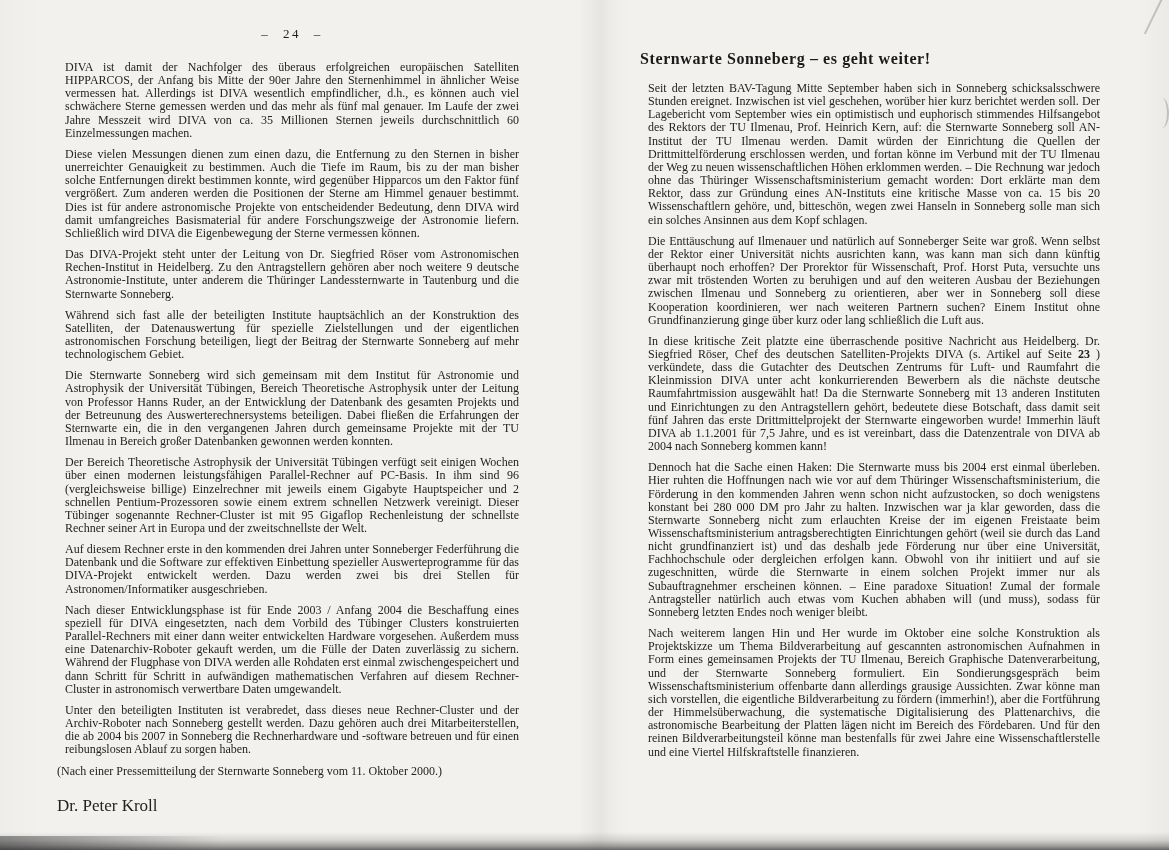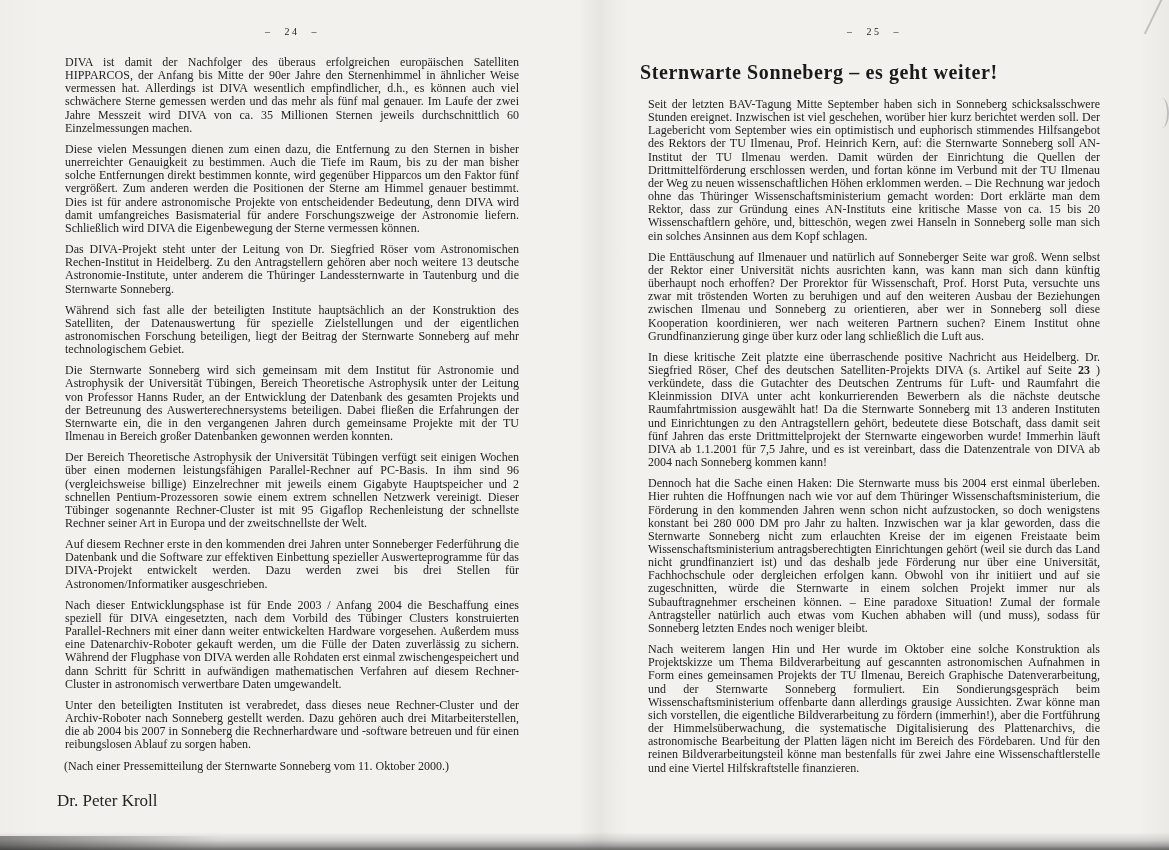--- a/index.html
+++ b/index.html
@@ -19,44 +19,44 @@
   }
   .gutter-shadow{
     position:absolute;top:0;bottom:0;left:578px;width:50px;
     background:linear-gradient(to right, rgba(0,0,0,0) 0%, rgba(0,0,0,0.05) 45%, rgba(0,0,0,0.02) 70%, rgba(0,0,0,0) 100%);
   }
   .col{position:absolute;top:26px;}
   .col.left{left:57px;width:470px;}
   .col.right{left:640px;width:468px;}
   .pagenum{
     text-align:center;
-    font-size:10px;
+    font-size:13px;
     letter-spacing:2.5px;
     word-spacing:7px;
     color:#1e1e1e;
     margin-bottom:19px;
   }
   .title{
-    font-size:20px;
+    font-size:16px;
     font-weight:bold;
     letter-spacing:0.6px;
     color:#1a1a1a;
     margin:24px 0 14px 0;
   }
   .body p{
     margin:8px;
     font-size:12px;
     line-height:13.15px;
     text-align:justify;
     hyphens:auto;
     -webkit-hyphens:auto;
     color:#232323;
   }
   .closing{
-    margin:7px;
+    margin:0;
     font-size:12px;
     line-height:13.15px;
     color:#232323;
   }
   .signature{
     margin:21px 0 0 0;
     font-size:17px;
     line-height:13.15px;
     color:#232323;
   }
@@ -88,34 +88,33 @@
 <body>
 
 <div class="sheet">
   <div class="gutter-shadow"></div>
 
   <div class="col left">
     <div class="pagenum">– 24 –</div>
     <div class="body">
         <p lang="de">DIVA ist damit der Nachfolger des überaus erfolgreichen europäischen Satelliten HIPPARCOS, der Anfang bis Mitte der 90er Jahre den Sternenhimmel in ähnlicher Weise vermessen hat. Allerdings ist DIVA wesentlich empfindlicher, d.h., es können auch viel schwächere Sterne gemessen werden und das mehr als fünf mal genauer. Im Laufe der zwei Jahre Messzeit wird DIVA von ca. 35 Millionen Sternen jeweils durchschnittlich 60 Einzelmessungen machen.</p>
         <p lang="de">Diese vielen Messungen dienen zum einen dazu, die Entfernung zu den Sternen in bisher unerreichter Genauigkeit zu bestimmen. Auch die Tiefe im Raum, bis zu der man bisher solche Entfernungen direkt bestimmen konnte, wird gegenüber Hipparcos um den Faktor fünf vergrößert. Zum anderen werden die Positionen der Sterne am Himmel genauer bestimmt. Dies ist für andere astronomische Projekte von entscheidender Bedeutung, denn DIVA wird damit umfangreiches Basismaterial für andere Forschungszweige der Astronomie liefern. Schließlich wird DIVA die Eigenbewegung der Sterne vermessen können.</p>
-        <p lang="de">Das DIVA-Projekt steht unter der Leitung von Dr. Siegfried Röser vom Astronomischen Rechen-Institut in Heidelberg. Zu den Antragstellern gehören aber noch weitere 13 deutsche Astronomie-Institute, unter anderem die Thüringer Landessternwarte in Tautenburg und die Sternwarte Sonneberg.</p>
+        <p lang="de">Das DIVA-Projekt steht unter der Leitung von Dr. Siegfried Röser vom Astronomischen Rechen-Institut in Heidelberg. Zu den Antragstellern gehören aber noch weitere 9 deutsche Astronomie-Institute, unter anderem die Thüringer Landessternwarte in Tautenburg und die Sternwarte Sonneberg.</p>
         <p lang="de">Während sich fast alle der beteiligten Institute hauptsächlich an der Konstruktion des Satelliten, der Datenauswertung für spezielle Zielstellungen und der eigentlichen astronomischen Forschung beteiligen, liegt der Beitrag der Sternwarte Sonneberg auf mehr technologischem Gebiet.</p>
         <p lang="de">Die Sternwarte Sonneberg wird sich gemeinsam mit dem Institut für Astronomie und Astrophysik der Universität Tübingen, Bereich Theoretische Astrophysik unter der Leitung von Professor Hanns Ruder, an der Entwicklung der Datenbank des gesamten Projekts und der Betreunung des Auswerterechnersystems beteiligen. Dabei fließen die Erfahrungen der Sternwarte ein, die in den vergangenen Jahren durch gemeinsame Projekte mit der TU Ilmenau in Bereich großer Datenbanken gewonnen werden konnten.</p>
         <p lang="de">Der Bereich Theoretische Astrophysik der Universität Tübingen verfügt seit einigen Wochen über einen modernen leistungsfähigen Parallel-Rechner auf PC-Basis. In ihm sind 96 (vergleichsweise billige) Einzelrechner mit jeweils einem Gigabyte Hauptspeicher und 2 schnellen Pentium-Prozessoren sowie einem extrem schnellen Netzwerk vereinigt. Dieser Tübinger sogenannte Rechner-Cluster ist mit 95 Gigaflop Rechenleistung der schnellste Rechner seiner Art in Europa und der zweitschnellste der Welt.</p>
         <p lang="de">Auf diesem Rechner erste in den kommenden drei Jahren unter Sonneberger Federführung die Datenbank und die Software zur effektiven Einbettung spezieller Auswerteprogramme für das DIVA-Projekt entwickelt werden. Dazu werden zwei bis drei Stellen für Astronomen/Informatiker ausgeschrieben.</p>
         <p lang="de">Nach dieser Entwicklungsphase ist für Ende 2003 / Anfang 2004 die Beschaffung eines speziell für DIVA eingesetzten, nach dem Vorbild des Tübinger Clusters konstruierten Parallel-Rechners mit einer dann weiter entwickelten Hardware vorgesehen. Außerdem muss eine Datenarchiv-Roboter gekauft werden, um die Fülle der Daten zuverlässig zu sichern. Während der Flugphase von DIVA werden alle Rohdaten erst einmal zwischengespeichert und dann Schritt für Schritt in aufwändigen mathematischen Verfahren auf diesem Rechner-Cluster in astronomisch verwertbare Daten umgewandelt.</p>
         <p lang="de">Unter den beteiligten Instituten ist verabredet, dass dieses neue Rechner-Cluster und der Archiv-Roboter nach Sonneberg gestellt werden. Dazu gehören auch drei Mitarbeiterstellen, die ab 2004 bis 2007 in Sonneberg die Rechnerhardware und -software betreuen und für einen reibungslosen Ablauf zu sorgen haben.</p>
       </div>
     <p class="closing">(Nach einer Pressemitteilung der Sternwarte Sonneberg vom 11. Oktober 2000.)</p>
     <p class="signature">Dr. Peter Kroll</p>
   </div>
 
   <div class="col right">
-    <div class="pagenum">– 25 –</div>
     <h1 class="title">Sternwarte Sonneberg – es geht weiter!</h1>
     <div class="body">
         <p lang="de">Seit der letzten BAV-Tagung Mitte September haben sich in Sonneberg schicksalsschwere Stunden ereignet. Inzwischen ist viel geschehen, worüber hier kurz berichtet werden soll. Der Lagebericht vom September wies ein optimistisch und euphorisch stimmendes Hilfsangebot des Rektors der TU Ilmenau, Prof. Heinrich Kern, auf: die Sternwarte Sonneberg soll AN-Institut der TU Ilmenau werden. Damit würden der Einrichtung die Quellen der Drittmittelförderung erschlossen werden, und fortan könne im Verbund mit der TU Ilmenau der Weg zu neuen wissenschaftlichen Höhen erklommen werden. – Die Rechnung war jedoch ohne das Thüringer Wissenschaftsministerium gemacht worden: Dort erklärte man dem Rektor, dass zur Gründung eines AN-Instituts eine kritische Masse von ca. 15 bis 20 Wissenschaftlern gehöre, und, bitteschön, wegen zwei Hanseln in Sonneberg solle man sich ein solches Ansinnen aus dem Kopf schlagen.</p>
         <p lang="de">Die Enttäuschung auf Ilmenauer und natürlich auf Sonneberger Seite war groß. Wenn selbst der Rektor einer Universität nichts ausrichten kann, was kann man sich dann künftig überhaupt noch erhoffen? Der Prorektor für Wissenschaft, Prof. Horst Puta, versuchte uns zwar mit tröstenden Worten zu beruhigen und auf den weiteren Ausbau der Beziehungen zwischen Ilmenau und Sonneberg zu orientieren, aber wer in Sonneberg soll diese Kooperation koordinieren, wer nach weiteren Partnern suchen? Einem Institut ohne Grundfinanzierung ginge über kurz oder lang schließlich die Luft aus.</p>
         <p lang="de"><span>In diese kritische Zeit platzte eine überraschende positive Nachricht aus Heidelberg. Dr. Siegfried Röser, Chef des deutschen Satelliten-Projekts DIVA (s. Artikel auf Seite </span><span class="bold-ref">23</span><span> ) verkündete, dass die Gutachter des Deutschen Zentrums für Luft- und Raumfahrt die Kleinmission DIVA unter acht konkurrierenden Bewerbern als die nächste deutsche Raumfahrtmission ausgewählt hat! Da die Sternwarte Sonneberg mit 13 anderen Instituten und Einrichtungen zu den Antragstellern gehört, bedeutete diese Botschaft, dass damit seit fünf Jahren das erste Drittmittelprojekt der Sternwarte eingeworben wurde! Immerhin läuft DIVA ab 1.1.2001 für 7,5 Jahre, und es ist vereinbart, dass die Datenzentrale von DIVA ab 2004 nach Sonneberg kommen kann!</span></p>
         <p lang="de">Dennoch hat die Sache einen Haken: Die Sternwarte muss bis 2004 erst einmal überleben. Hier ruhten die Hoffnungen nach wie vor auf dem Thüringer Wissenschaftsministerium, die Förderung in den kommenden Jahren wenn schon nicht aufzustocken, so doch wenigstens konstant bei 280 000 DM pro Jahr zu halten. Inzwischen war ja klar geworden, dass die Sternwarte Sonneberg nicht zum erlauchten Kreise der im eigenen Freistaate beim Wissenschaftsministerium antragsberechtigten Einrichtungen gehört (weil sie durch das Land nicht grundfinanziert ist) und das deshalb jede Förderung nur über eine Universität, Fachhochschule oder dergleichen erfolgen kann. Obwohl von ihr initiiert und auf sie zugeschnitten, würde die Sternwarte in einem solchen Projekt immer nur als Subauftragnehmer erscheinen können. – Eine paradoxe Situation! Zumal der formale Antragsteller natürlich auch etwas vom Kuchen abhaben will (und muss), sodass für Sonneberg letzten Endes noch weniger bleibt.</p>
         <p lang="de">Nach weiterem langen Hin und Her wurde im Oktober eine solche Konstruktion als Projektskizze um Thema Bildverarbeitung auf gescannten astronomischen Aufnahmen in Form eines gemeinsamen Projekts der TU Ilmenau, Bereich Graphische Datenverarbeitung, und der Sternwarte Sonneberg formuliert. Ein Sondierungsgespräch beim Wissenschaftsministerium offenbarte dann allerdings grausige Aussichten. Zwar könne man sich vorstellen, die eigentliche Bildverarbeitung zu fördern (immerhin!), aber die Fortführung der Himmelsüberwachung, die systematische Digitalisierung des Plattenarchivs, die astronomische Bearbeitung der Platten lägen nicht im Bereich des Fördebaren. Und für den reinen Bildverarbeitungsteil könne man bestenfalls für zwei Jahre eine Wissenschaftlerstelle und eine Viertel Hilfskraftstelle finanzieren.</p>
       </div>
   </div>
 

